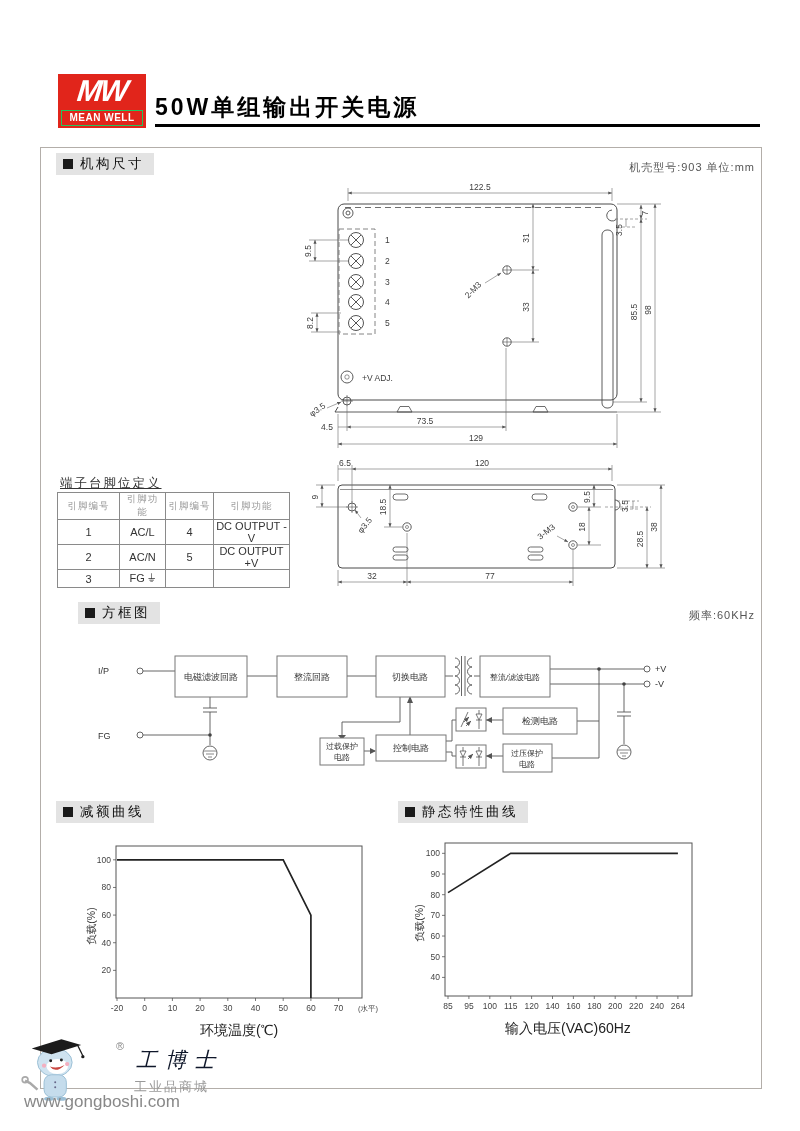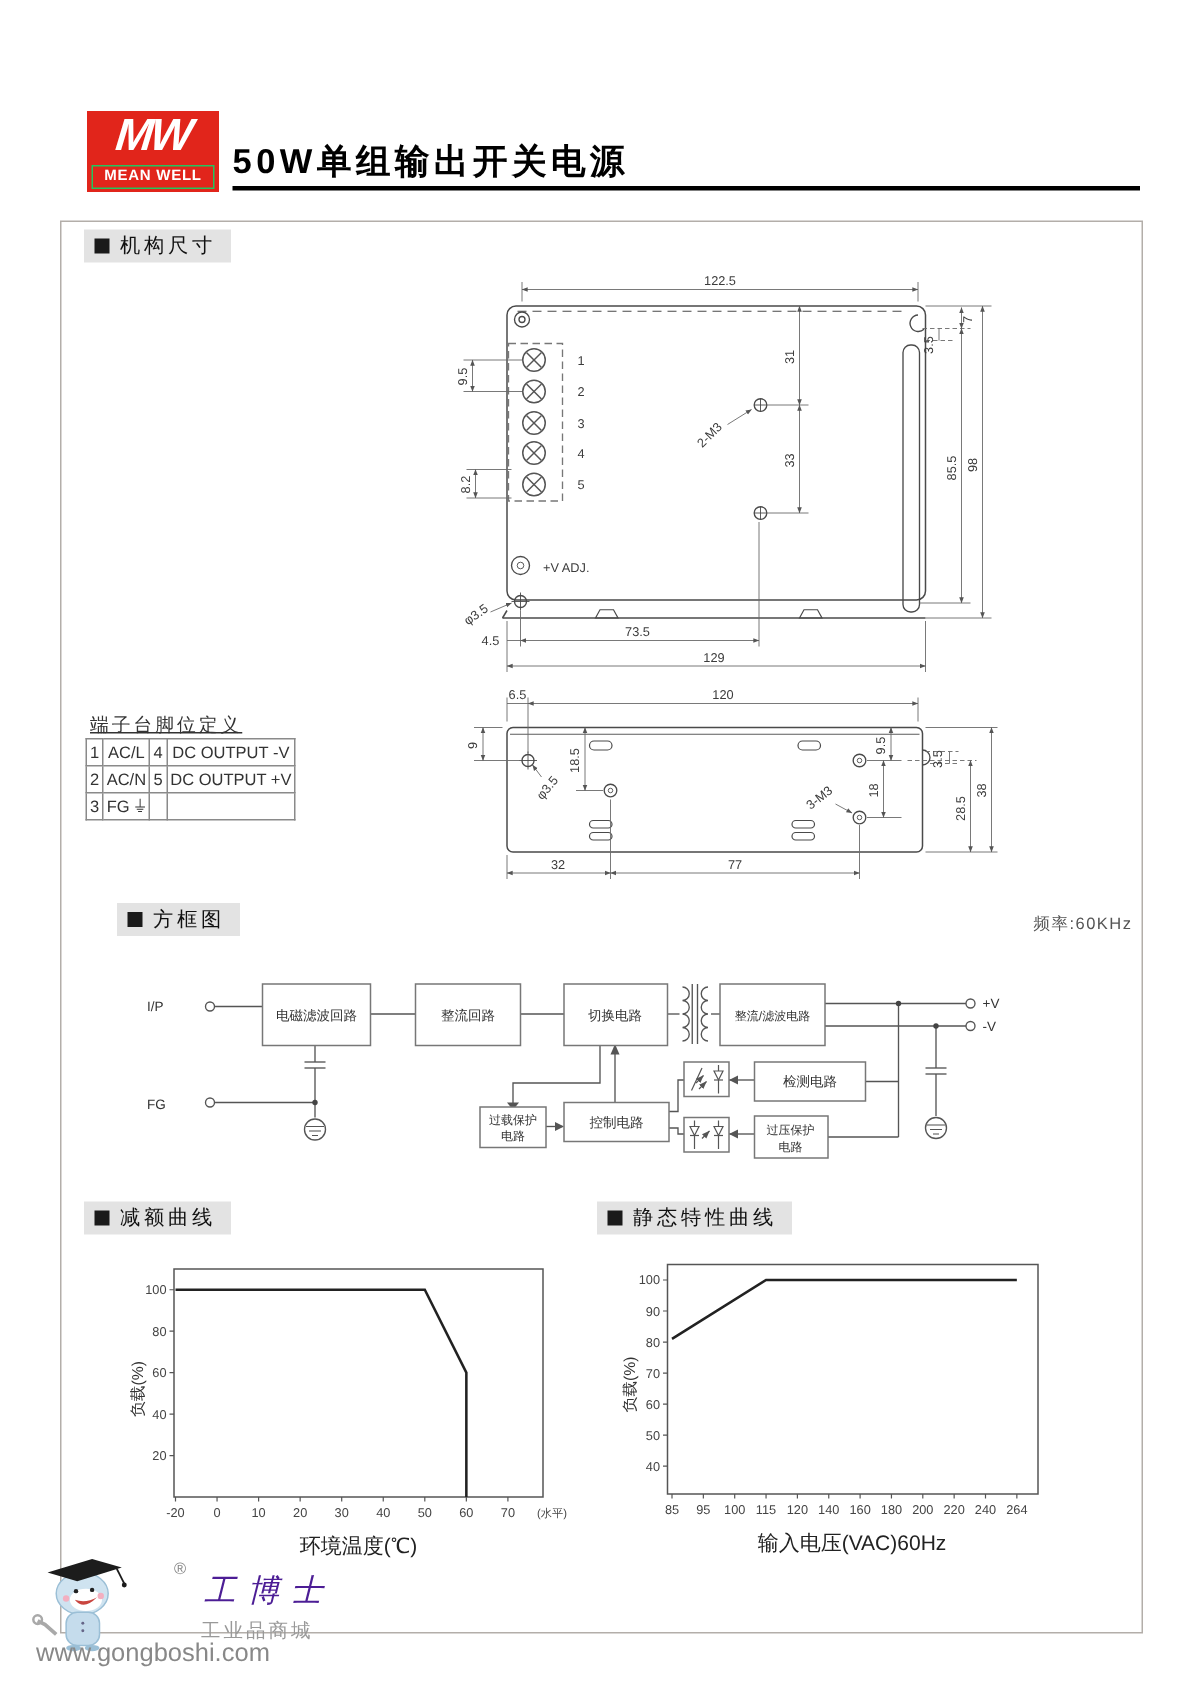--- a/index.html
+++ b/index.html
@@ -33,21 +33,21 @@
   .cw1{width:62px;} .cw2{width:46px;} .cw3{width:48px;} .cw4{width:76px;}
 
   svg text { font-family:"Liberation Sans", sans-serif; }
   .dimtxt { font-size:8.5px; fill:#3c3c3c; }
   .blktxt { font-size:9px; fill:#333; }
   .blktxt2 { font-size:8px; fill:#333; }
   .axis-tick { font-size:8.5px; fill:#444; }
 
   
   .reg { left:116px; top:1040px; font-size:11px; color:#888; }
-  .gbs-brand { left:136px; top:1046px; font-size:21px; color:#4c1d95; font-style:italic; letter-spacing:8px;font-family:Liberation Mono, monospace; }
+  .gbs-brand { left:136px; top:1046px; font-size:21px; color:#0f172a; font-style:italic; letter-spacing:8px;font-family:Liberation Mono, monospace; }
   .gbs-sub { left:134px; top:1078px; font-size:13px; color:#999; letter-spacing:2px; }
   .gbs-url { left:24px; top:1092px; font-size:17px; color:#888; }
   .filename { left:420px; top:1090px; width:340px; text-align:right; font-size:10px; font-style:italic; color:#777; letter-spacing:0.3px; }
 </style>
 </head>
 <body>
 
 <div class="page">
 
   <div class="abs logo">
@@ -58,20 +58,21 @@
   <div class="abs title-rule"></div>
 
   <div class="abs page-border"></div>
 
   <div class="abs" style="left:56px; top:153px;text-decoration:underline;">
     <span class="sec-title">
         <span class="sec-sq"></span>
         <span>机构尺寸</span>
       </span>
   </div>
+  <div class="abs note" style="left:480px; top:160px; width:275px; text-align:right;">机壳型号:903  单位:mm</div>
 
   <svg class="abs" style="left:295px; top:180px;" width="405" height="278" viewBox="0 0 405 278">
     <defs>
       <marker id="ar1" viewBox="0 0 6 6" markerWidth="7" markerHeight="7" refX="5.4" refY="3" orient="auto-start-reverse">
         <path d="M0,0.8L5.6,3L0,5.2z" fill="#555"></path>
       </marker>
     </defs>
     <g stroke="#4a4a4a" fill="none" stroke-width="1">
       <rect x="43" y="24" width="279" height="196" rx="6"></rect>
       <line x1="50" y1="27.5" x2="310" y2="27.5" stroke-dasharray="6,4" stroke-width="0.8"></line>
@@ -243,20 +244,26 @@
       <text x="348" y="81" text-anchor="middle" transform="rotate(-90 348 81)">28.5</text>
       <text x="362" y="69" text-anchor="middle" transform="rotate(-90 362 69)">38</text>
       <text x="77" y="121" text-anchor="middle">32</text>
       <text x="195" y="121" text-anchor="middle">77</text>
     </g>
   </svg>
 
   <div class="abs tbl-title" style="left: 60px; top: 475px;">端子台脚位定义</div>
   <table class="abs term" style="left: 57px; top: 492px;">
     <tbody>
+        <tr>
+      <th class="cw1">引脚编号</th>
+      <th class="cw2">引脚功能</th>
+      <th class="cw3">引脚编号</th>
+      <th class="cw4">引脚功能</th>
+    </tr>
     <tr>
       <td>1</td>
       <td>AC/L</td>
       <td>4</td>
       <td>DC OUTPUT -V</td>
     </tr>
     <tr>
       <td>2</td>
       <td>AC/N</td>
       <td>5</td>

